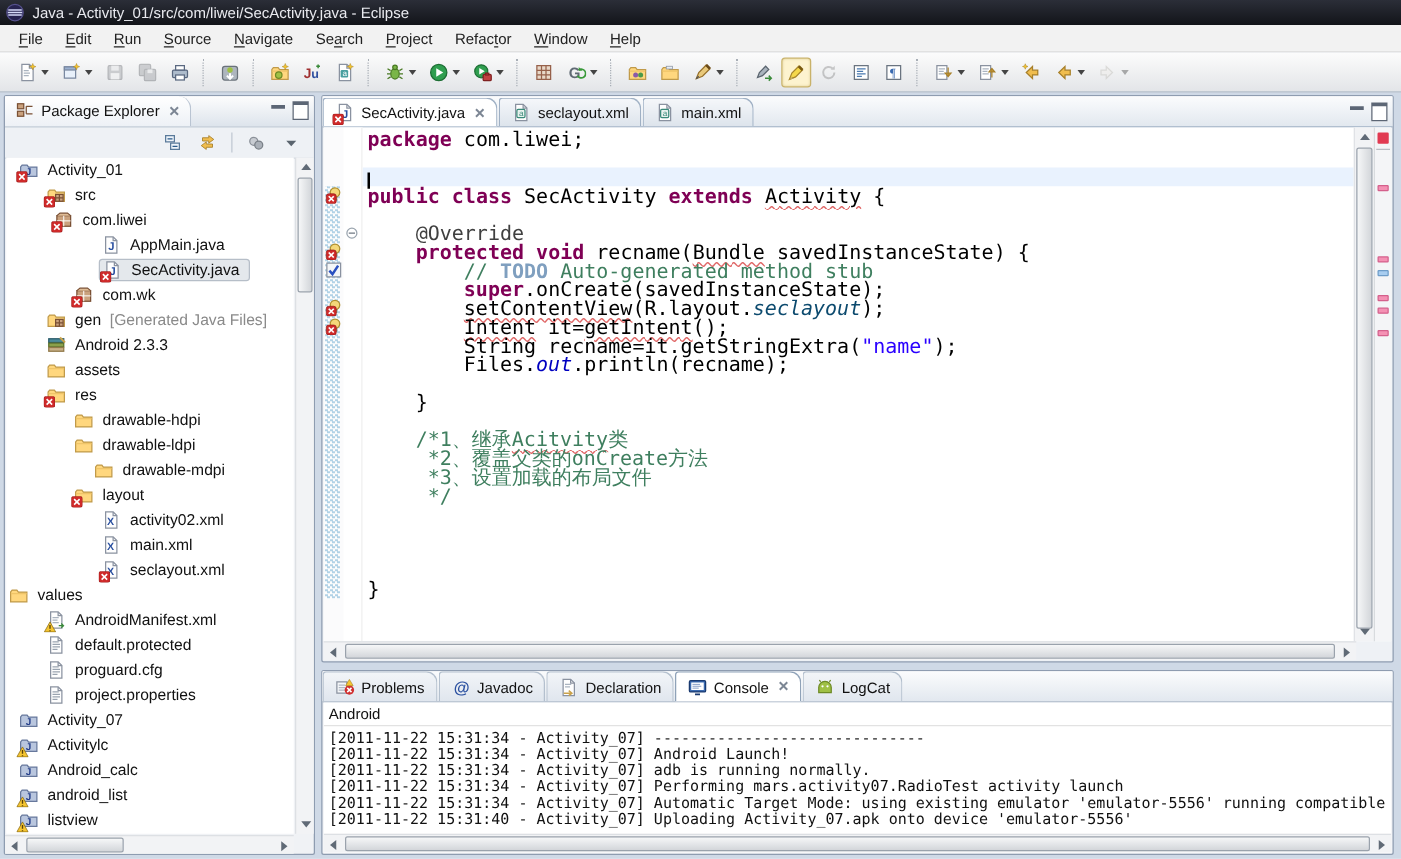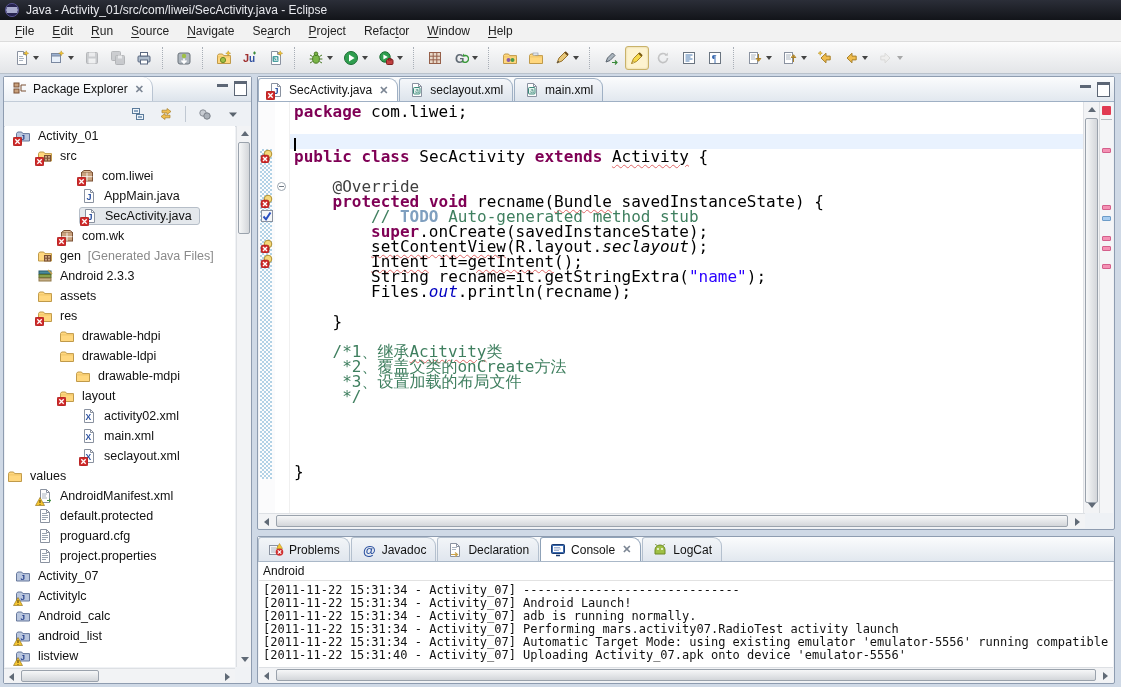--- a/index.html
+++ b/index.html
@@ -73,21 +73,21 @@
   #code{flex:1;position:relative;font-family:"DejaVu Sans Mono","Liberation Mono",monospace;font-size:16px;overflow:hidden;padding-top:2px}
   .code-line{height:15px;line-height:15px;white-space:pre;padding-left:4px}
   .code-line.current{background:#e9f2fe}
   .caret{display:inline-block;width:2px;height:13px;background:#000;vertical-align:text-bottom}
   .kw{color:#7f0055;font-weight:bold}
   .pl{color:#000}
   .str{color:#2a00ff}
   .com{color:#3f7f5f}
   .todo{color:#7f9fbf;font-weight:bold}
   .sf{color:#0000c0;font-style:italic}
-  .fld{color:#000000;font-style:italic}
+  .fld{color:#0c4a6e;font-style:italic}
   .ann-c{color:#404040}
   .err{text-decoration:underline;text-decoration-style:wavy;text-decoration-color:#e06868;text-decoration-thickness:1px;text-underline-offset:2px}
   #code-vsb{position:relative;width:15px;background:#f2f3f5;border-left:1px solid #e0e2e6}
   #overview{position:relative;width:13px;background:#f4f5f7;border-left:1px solid #d8dbde}
   .ov-top{position:absolute;left:2px;top:4px;width:9px;height:9px;border-radius:1px}
   .ov-line{position:absolute;left:1px;right:1px;top:17px;border-top:1px solid #b8bcc2}
   .ov-mark{position:absolute;left:2px;width:9px;height:5px;border-radius:1px;box-sizing:border-box}
   .ov-mark.pink{background:#f491b4;border:1px solid #d4608c}
   .ov-mark.blue{background:#a8cdf0;border:1px solid #6d9cc8}
   
@@ -486,21 +486,21 @@
               <span class="ovl">
                 <svg width="9" height="9" viewBox="0 0 9 9">
                   <rect x="0" y="0" width="9" height="9" rx="2" fill="#cf2a2a" stroke="#8a1010" stroke-width=".5"></rect>
                   <path d="M2.3 2.3l4.4 4.4M6.7 2.3 2.3 6.7" stroke="#fff" stroke-width="1.3"></path>
                 </svg>
               </span>
             </span>
             <span class="lbl">src</span>
           </span>
         </div>
-        <div class="tree-row" style="padding-left: 72px; align-items: center;">
+        <div class="tree-row" style="padding-left: 36px; align-items: center;">
           <span class="nsel">
             <span class="ico">
               <svg width="16" height="16" viewBox="0 0 16 16">
                 <rect x="2.5" y="4.5" width="11" height="8.5" fill="#caa27e" stroke="#7a5034"></rect>
                 <path d="M2.5 8.7h11M8 4.5v8.5" stroke="#fff" stroke-width=".8"></path>
                 <path d="M2.5 4.5 5 2.5h6l2.5 2" fill="#e0bd96" stroke="#7a5034"></path>
               </svg>
               <span class="ovl">
                 <svg width="9" height="9" viewBox="0 0 9 9">
                   <rect x="0" y="0" width="9" height="9" rx="2" fill="#cf2a2a" stroke="#8a1010" stroke-width=".5"></rect>

